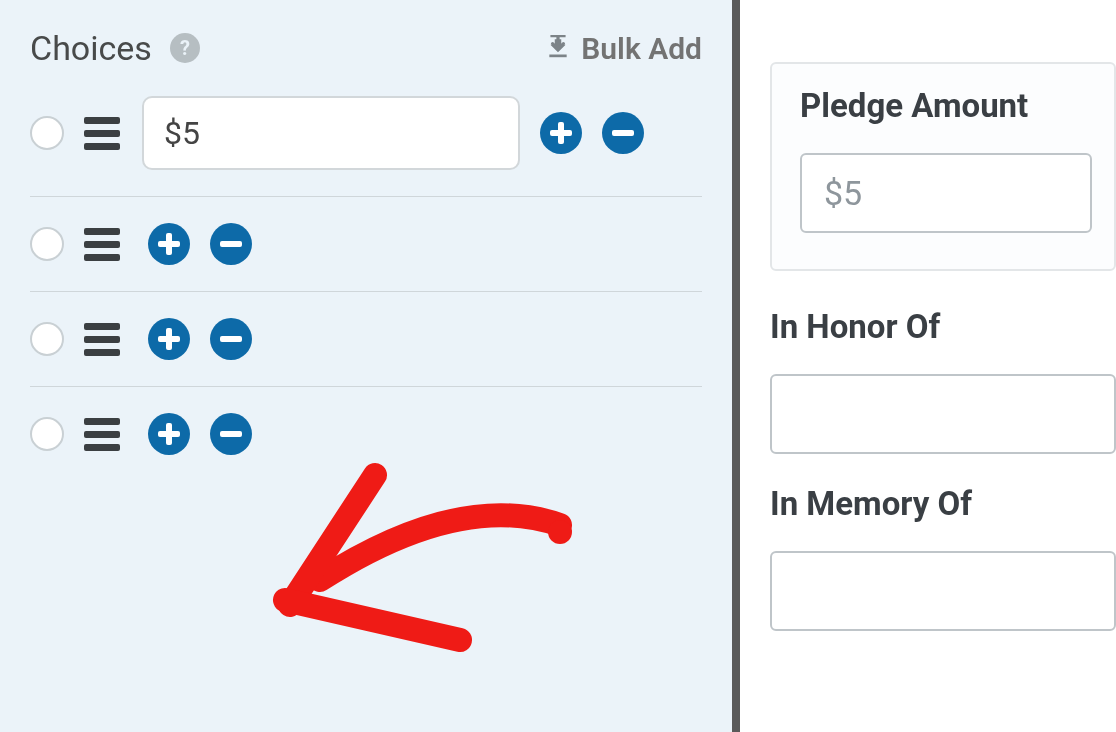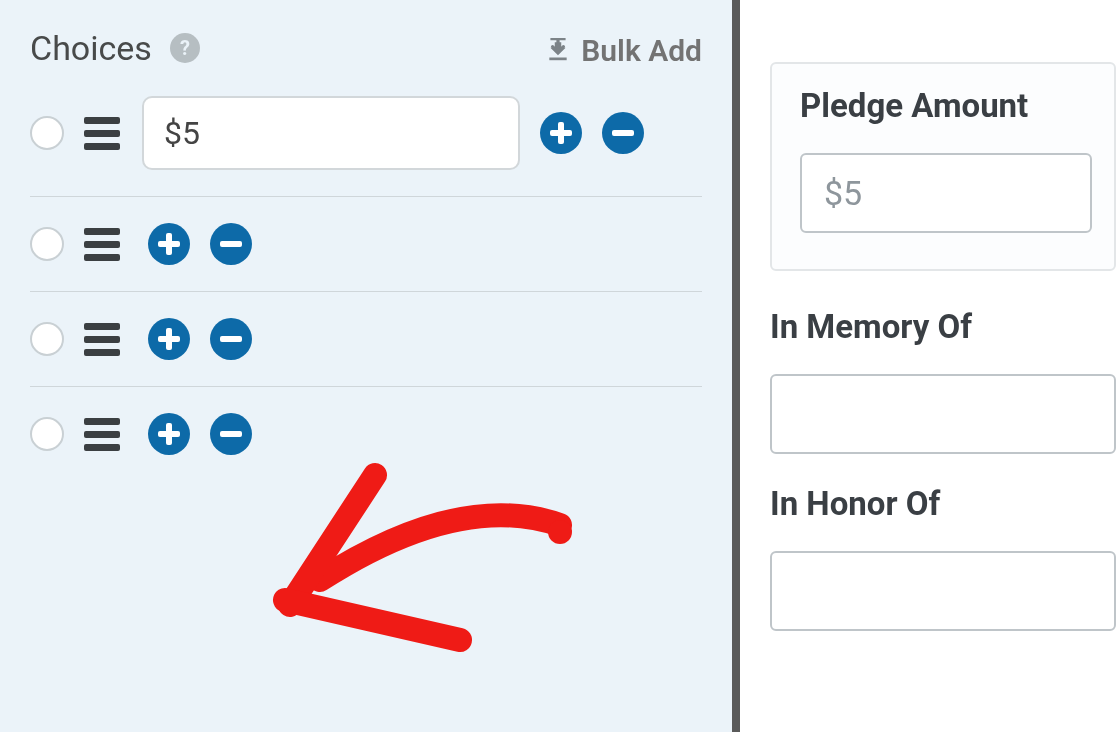--- a/index.html
+++ b/index.html
@@ -14,21 +14,21 @@
     .left-panel {
       width: 740px;
       height: 100%;
       background: #ebf3f9;
       padding: 10px 30px 10px 30px;
       border-right: 8px solid #5a5a5a;
       position: relative;
     }
     .choices-header {
       display: flex;
-      align-items: flex-end;
+      align-items: center;
       justify-content: space-between;
       margin: 18px 0 24px 0;
     }
     .choices-left {
       display: flex;
       align-items: center;
       gap: 18px;
     }
     .choices-title {
       font-size: 34px;
@@ -284,21 +284,21 @@
 
 <div class="right-panel">
   <div class="preview-box">
     <div class="preview-label">Pledge Amount</div>
     <div class="preview-select">
       <span class="preview-select-value">$5</span>
     </div>
   </div>
 
   <div class="preview-field">
+    <div class="preview-label">In Honor Of</div>
+    <div class="preview-empty-input"></div>
+  </div>
+
+  <div class="preview-field">
     <div class="preview-label">In Memory Of</div>
     <div class="preview-empty-input"></div>
   </div>
-
-  <div class="preview-field">
-    <div class="preview-label">In Honor Of</div>
-    <div class="preview-empty-input"></div>
-  </div>
 </div>
 
 </body></html>

